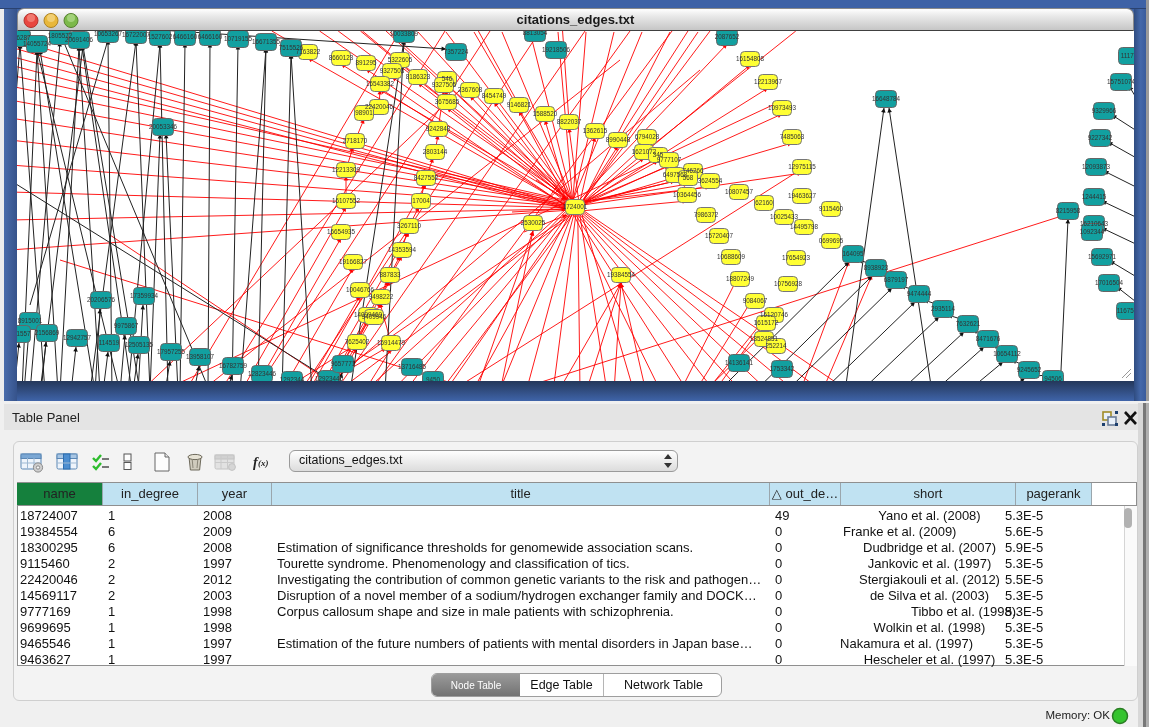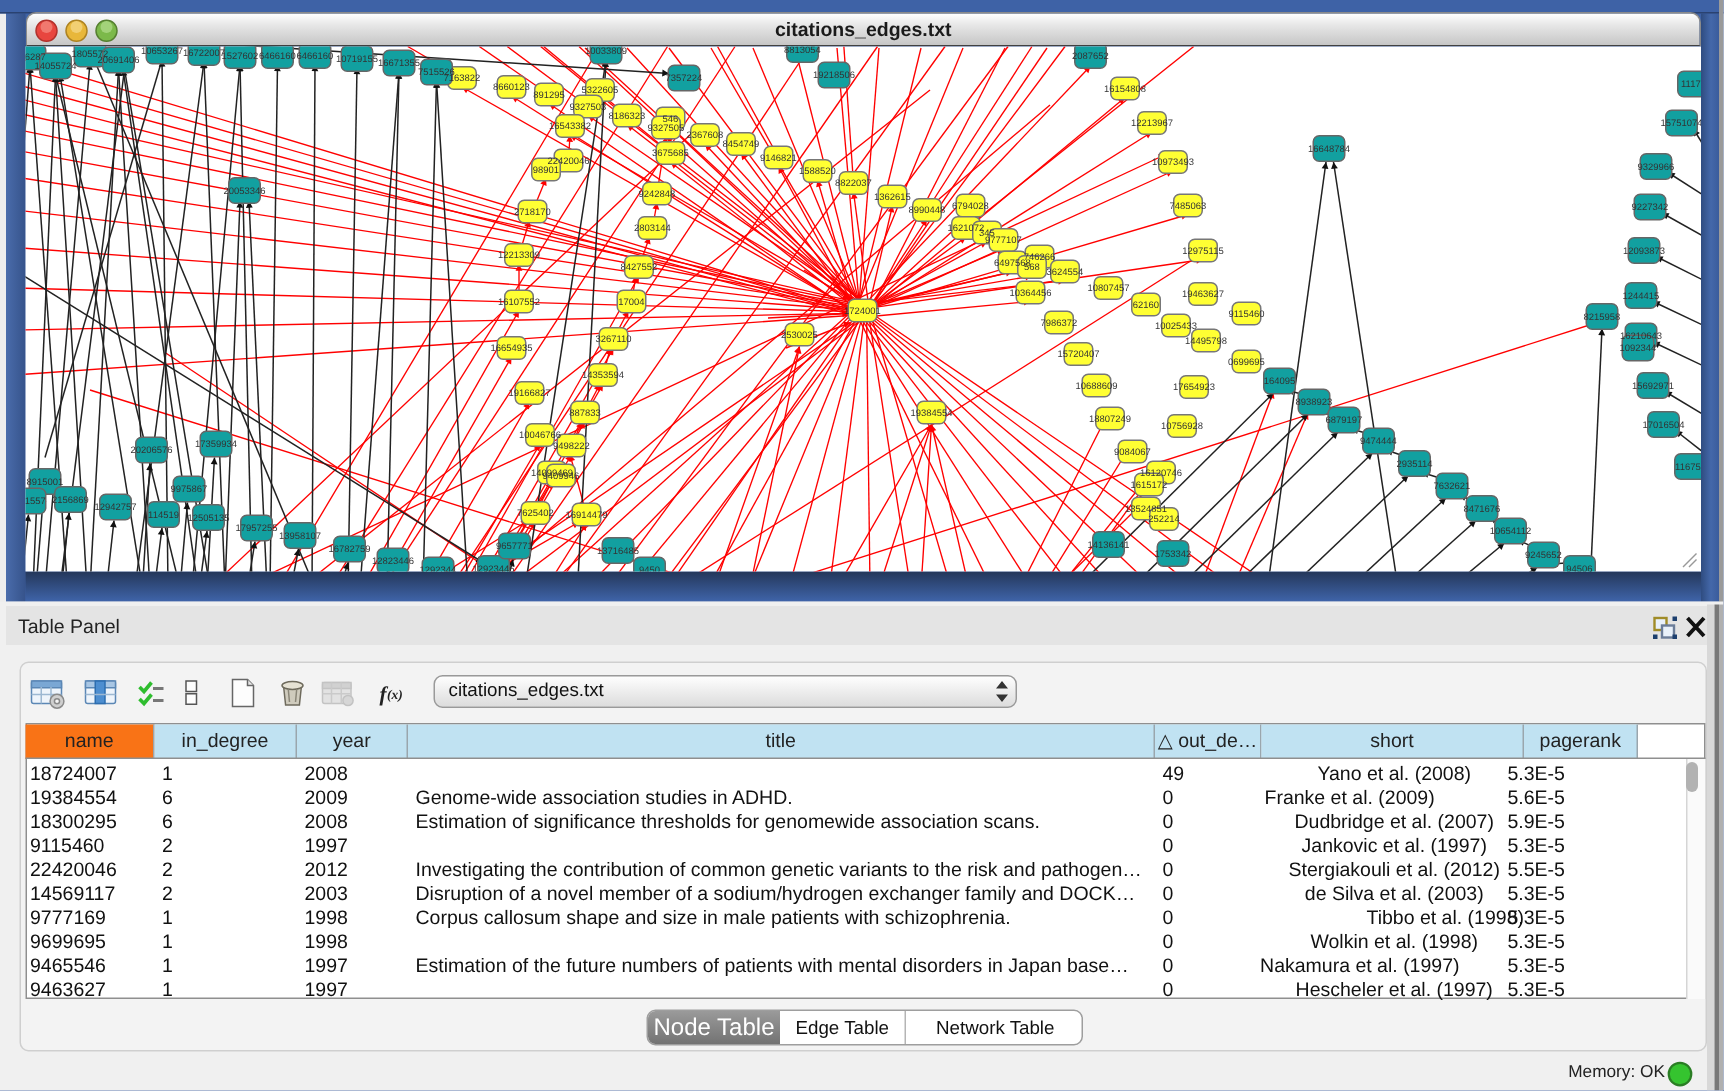--- a/index.html
+++ b/index.html
@@ -748,58 +748,58 @@
 </g>
   </svg>
 
 <div class="abs" style="left:289px;top:450px;width:389px;height:22px;background:linear-gradient(#fefefe,#dcdcdc);border:1px solid #9a9a9a;border-radius:6px"></div>
 <div class="abs" style="left:299px;top:453px;font-size:12.5px;color:#111">citations_edges.txt</div>
 <svg class="abs" style="left:662px;top:453px" width="12" height="16" viewBox="0 0 12 16">
     <path d="M6 1 L10 6 L2 6 Z M6 15 L10 10 L2 10 Z" fill="#333"></path>
   </svg>
 
 <div class="abs" style="left:17px;top:482px;width:1120px;height:184px;background:#fff;border:1px solid #8f8f8f"></div>
-<div class="hcell" style="left:17px;width:86px;background:#f97316">name</div>
+<div class="hcell" style="left:17px;width:86px;background:#15803d">name</div>
 <div class="hcell" style="left:103px;width:95px">in_degree</div>
 <div class="hcell" style="left:198px;width:74px">year</div>
 <div class="hcell" style="left:272px;width:498px">title</div>
 <div class="hcell" style="left:770px;width:71px">△&nbsp;out_de…</div>
 <div class="hcell" style="left:841px;width:175px">short</div>
 <div class="hcell" style="left:1016px;width:76px">pagerank</div>
 <div class="abs" style="left:17px;top:505px;width:1120px;height:1px;background:#8f8f8f"></div>
 <div class="trow" style="top:507px">
     <span style="left:20px">18724007</span>
     <span style="left:108px">1</span>
     <span style="left:203px">2008</span>
     <span style="left:775px">49</span>
     <span style="left:843px;width:173px;text-align:center">Yano et al. (2008)</span>
     <span style="left:1005px">5.3E-5</span>
   </div>
 <div class="trow" style="top:523px">
     <span style="left:20px">19384554</span>
     <span style="left:108px">6</span>
     <span style="left:203px">2009</span>
-    <span style="left:277px">Genome-wide association studies in ADHD.</span>
     <span style="left:775px">0</span>
     <span style="left:843px;width:173px;">Franke et al. (2009)</span>
     <span style="left:1005px">5.6E-5</span>
   </div>
 <div class="trow" style="top:539px">
     <span style="left:20px">18300295</span>
     <span style="left:108px">6</span>
     <span style="left:203px">2008</span>
     <span style="left:277px">Estimation of significance thresholds for genomewide association scans.</span>
     <span style="left:775px">0</span>
     <span style="left:843px;width:173px;text-align:center">Dudbridge et al. (2007)</span>
     <span style="left:1005px">5.9E-5</span>
   </div>
 <div class="trow" style="top:555px">
     <span style="left:20px">9115460</span>
     <span style="left:108px">2</span>
     <span style="left:203px">1997</span>
+    <span style="left:277px">Tourette syndrome. Phenomenology and classification of tics.</span>
     <span style="left:775px">0</span>
     <span style="left:843px;width:173px;text-align:center">Jankovic et al. (1997)</span>
     <span style="left:1005px">5.3E-5</span>
   </div>
 <div class="trow" style="top:571px">
     <span style="left:20px">22420046</span>
     <span style="left:108px">2</span>
     <span style="left:203px">2012</span>
     <span style="left:277px">Investigating the contribution of common genetic variants to the risk and pathogen…</span>
     <span style="left:775px">0</span>
@@ -847,21 +847,21 @@
     <span style="left:203px">1997</span>
     <span style="left:775px">0</span>
     <span style="left:843px;width:173px;text-align:center">Hescheler et al. (1997)</span>
     <span style="left:1005px">5.3E-5</span>
   </div>
 
 <div class="abs" style="left:1124px;top:506px;width:13px;height:160px;background:#fafafa;border-left:1px solid #d5d5d5"></div>
 <div class="abs" style="left:1124px;top:508px;width:8px;height:20px;background:#b2b2b2;border-radius:4px"></div>
 
 <div class="abs" style="left:431px;top:673px;width:291px;height:24px;background:#fff;border:1px solid #9e9e9e;border-radius:6px;overflow:hidden">
- <div class="abs" style="left:0;top:0;width:88px;height:24px;background:linear-gradient(#9a9a9a,#6f6f6f);color:#fff;font-size:16px;text-align:center;line-height:23px">Node Table</div>
+ <div class="abs" style="left:0;top:0;width:88px;height:24px;background:linear-gradient(#9a9a9a,#6f6f6f);color:#fff;font-size:10px;text-align:center;line-height:23px">Node Table</div>
  <div class="abs" style="left:88px;top:0;width:84px;height:24px;border-right:1px solid #b5b5b5;color:#111;font-size:12.5px;text-align:center;line-height:23px">Edge Table</div>
  <div class="abs" style="left:172px;top:0;width:119px;height:24px;color:#111;font-size:12.5px;text-align:center;line-height:23px">Network Table</div>
 </div>
 
 <div class="abs" style="left:1020px;top:709px;width:90px;text-align:right;font-size:11.5px;color:#222">Memory: OK</div>
 <svg class="abs" style="left:1111px;top:707px" width="18" height="18" viewBox="0 0 18 18">
     <circle cx="9" cy="9" r="7.5" fill="#35c42f" stroke="#2a7d24" stroke-width="1.5"></circle>
   </svg>
 <div class="abs" style="left:1138px;top:403px;width:5px;height:324px;background:#d8d8d8"></div>
 <div class="abs" style="left:1143px;top:403px;width:3px;height:324px;background:#787878"></div>

